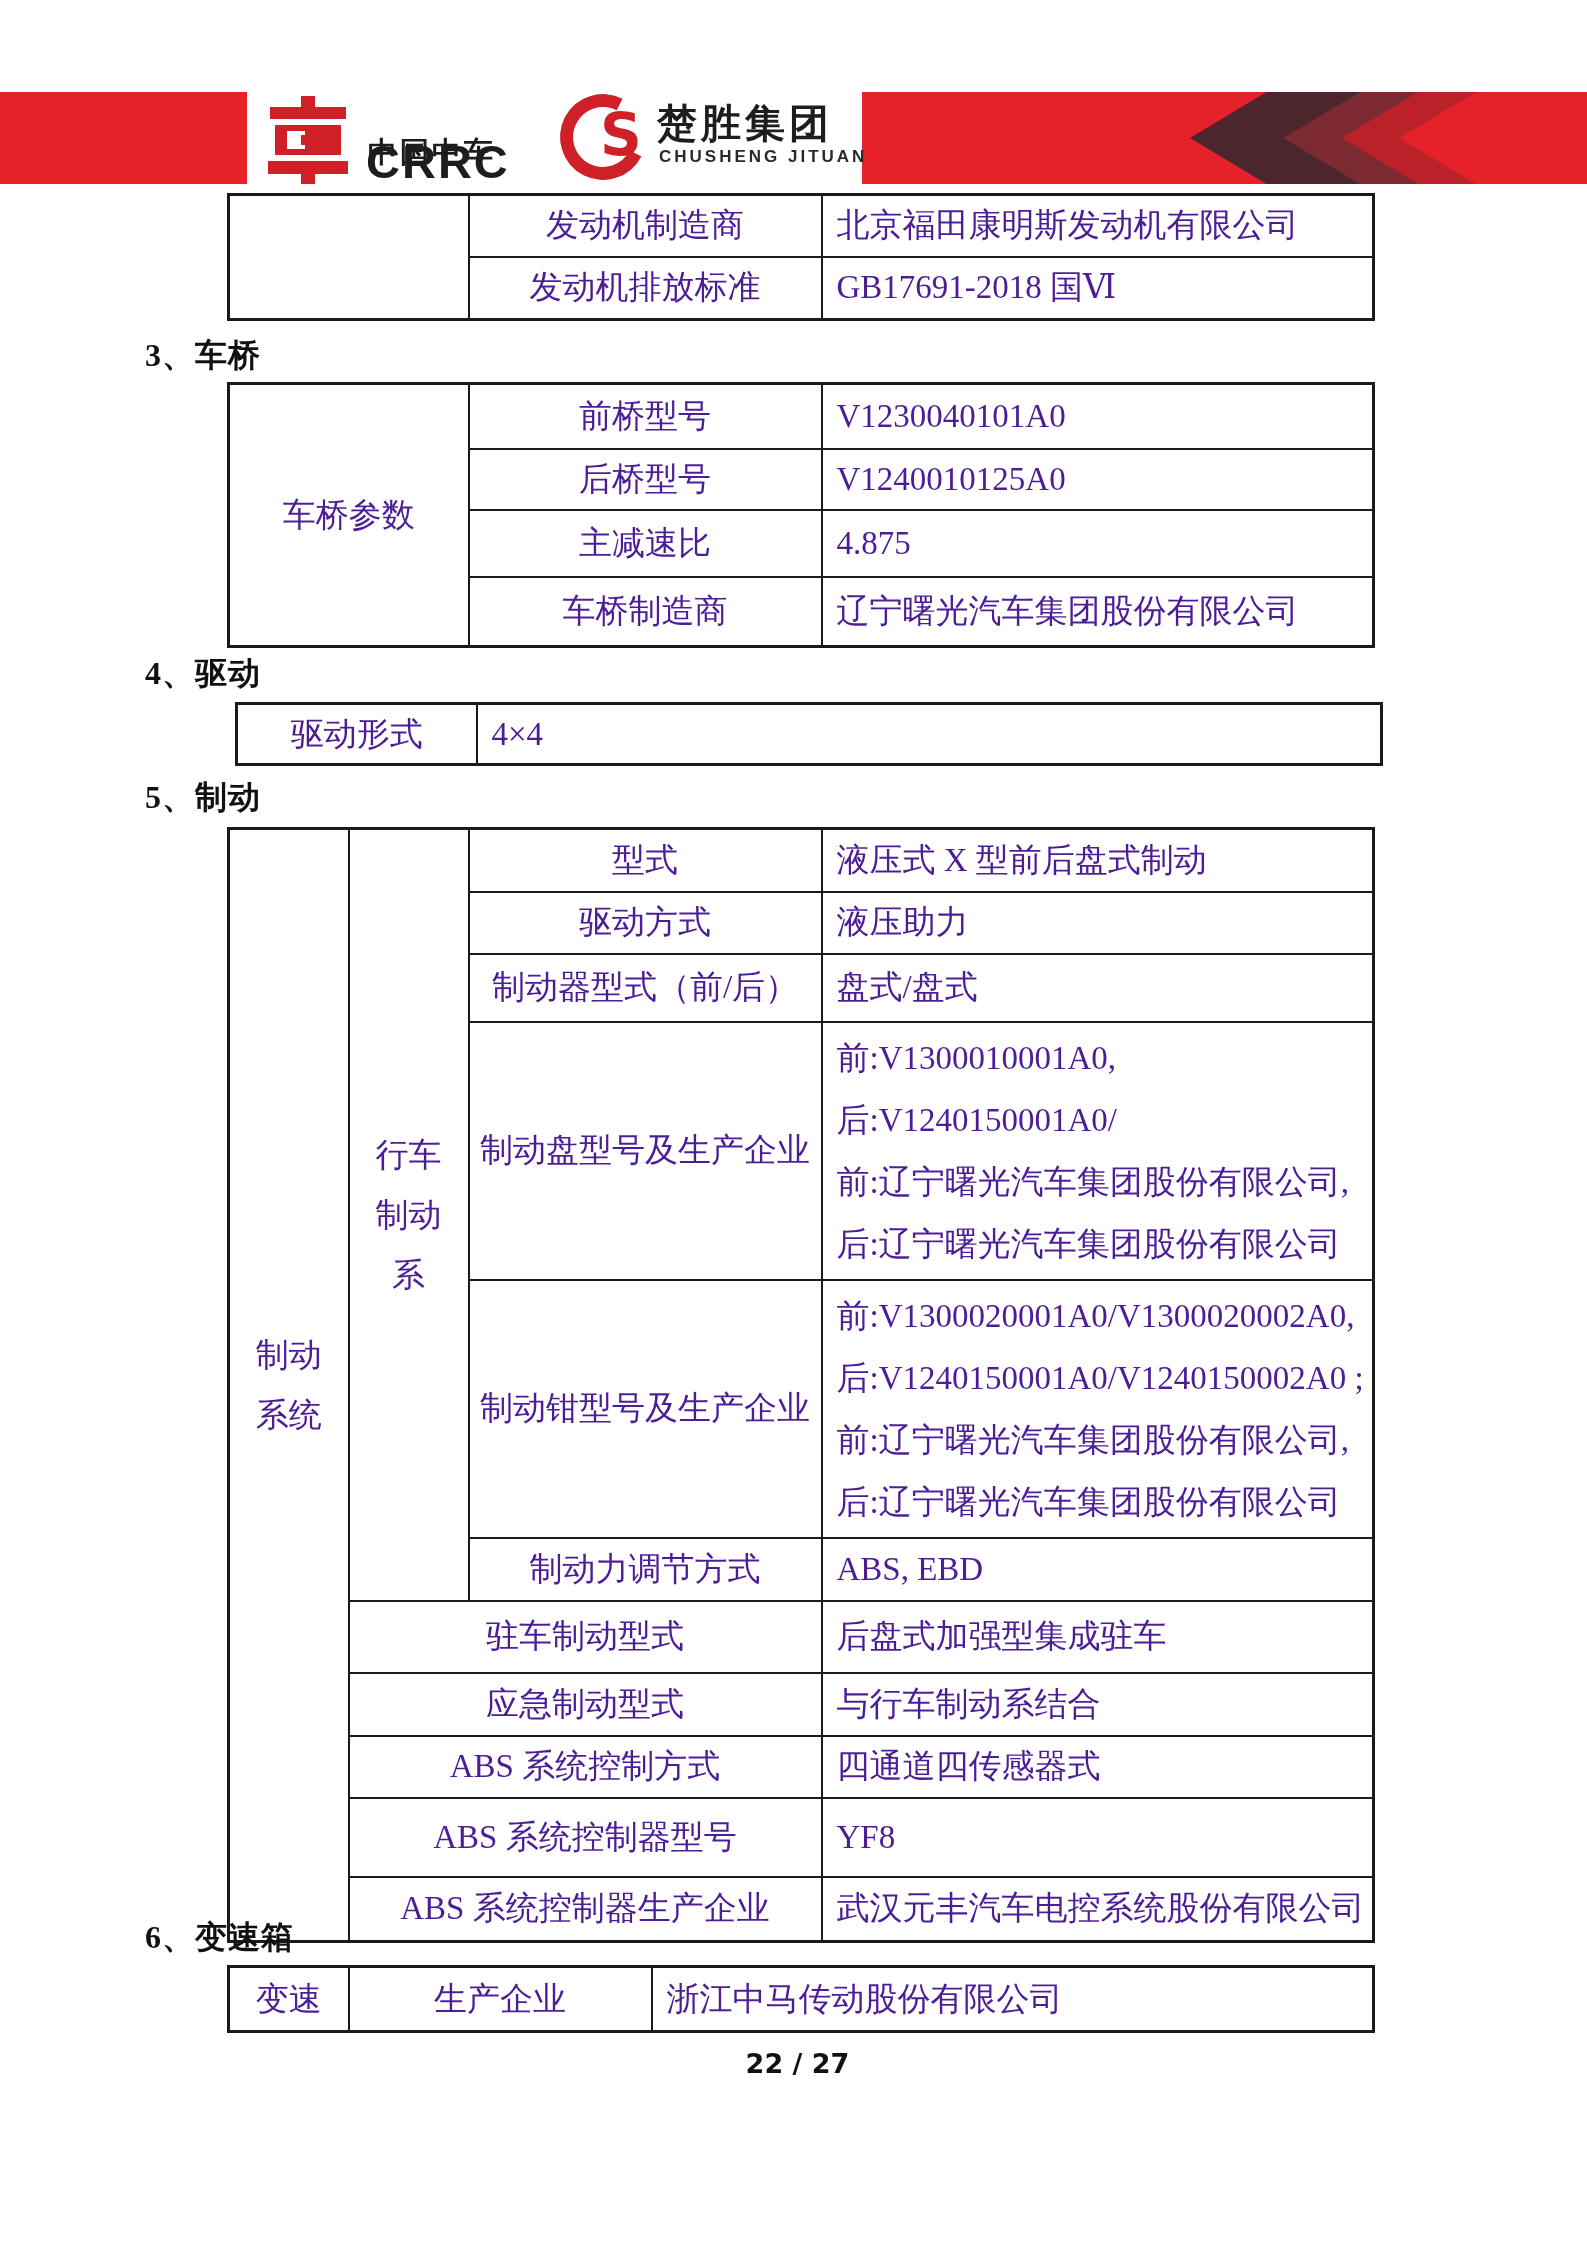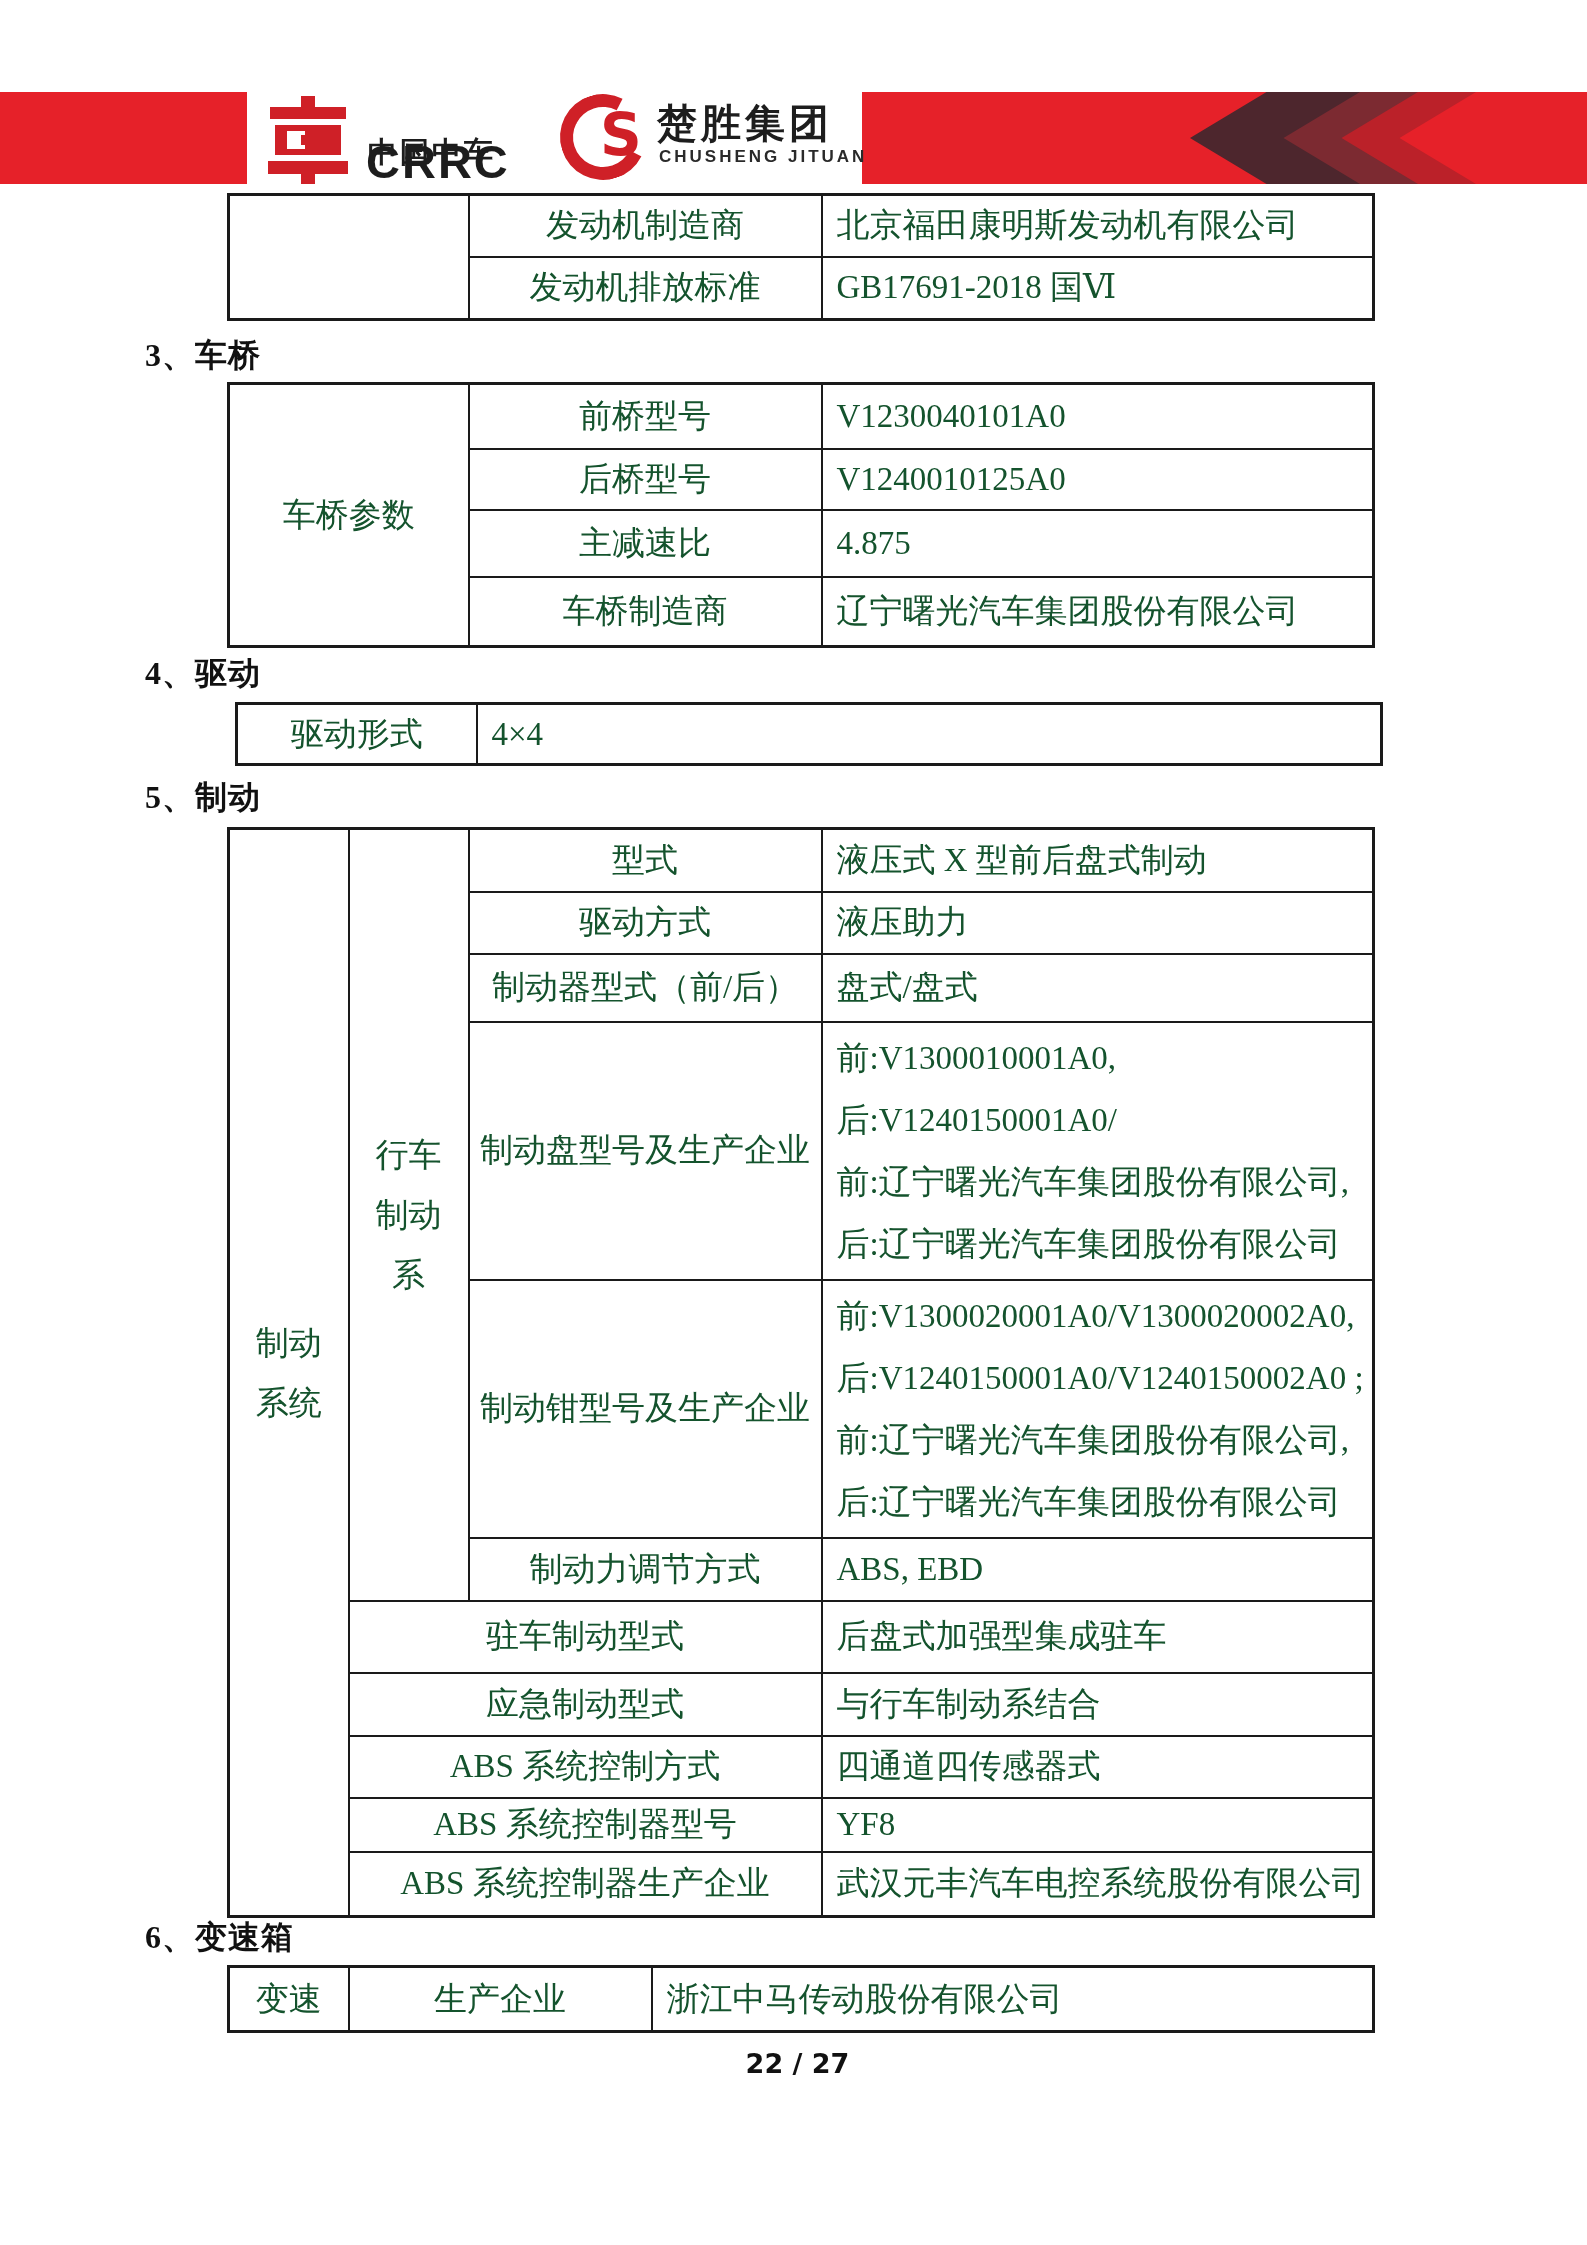--- a/index.html
+++ b/index.html
@@ -44,21 +44,21 @@
          font-weight:700;font-size:17px;letter-spacing:3px;color:#2a2a2a;white-space:nowrap;}
 
   
   .sec-heading{position:absolute;left:145px;font-weight:bold;font-size:32px;color:#111;
                letter-spacing:1px;white-space:nowrap;}
   .h-axle{top:334px;} .h-drive{top:652px;} .h-brake{top:776px;} .h-gearbox{top:1916px;text-align:right;}
 
   
   table{position:absolute;left:227px;border-collapse:collapse;table-layout:fixed;
         width:1145px;border:3px solid #1a1a1a;}
-  td{border:2px solid #1a1a1a;vertical-align:middle;font-size:33px;color:#14532d;
+  td{border:2px solid #1a1a1a;vertical-align:middle;font-size:33px;color:#4c1d95;
      padding:0;overflow:hidden;}
   td.lab{text-align:center;white-space:nowrap;padding:0 4px;}
   td.val{text-align:left;padding-left:14px;white-space:nowrap;}
   td.val.multi{white-space:pre-line;line-height:62px;padding-top:4px;padding-bottom:4px;border-radius:20px;}
   td.grp{text-align:center;white-space:pre-line;line-height:60px;}
   .t-engine{top:193px;} .t-axle{top:382px;} .t-drive{top:702px;margin-left:8px;}
   .t-brake{top:827px;} .t-gear{top:1965px;}
 
   
   .footer{position:absolute;left:4px;top:2048px;width:100%;text-align:center;
@@ -206,21 +206,21 @@
       <td class="val">后盘式加强型集成驻车</td>
     </tr>
     <tr style="height:63px">
       <td colspan="2" class="lab">应急制动型式</td>
       <td class="val">与行车制动系结合</td>
     </tr>
     <tr style="height:62px">
       <td colspan="2" class="lab">ABS 系统控制方式</td>
       <td class="val">四通道四传感器式</td>
     </tr>
-    <tr style="height:54px">
+    <tr style="height:79px">
       <td colspan="2" class="lab">ABS 系统控制器型号</td>
       <td class="val">YF8</td>
     </tr>
     <tr style="height:65px">
       <td colspan="2" class="lab">ABS 系统控制器生产企业</td>
       <td class="val">武汉元丰汽车电控系统股份有限公司</td>
     </tr>
   </tbody>
     </table>
 

